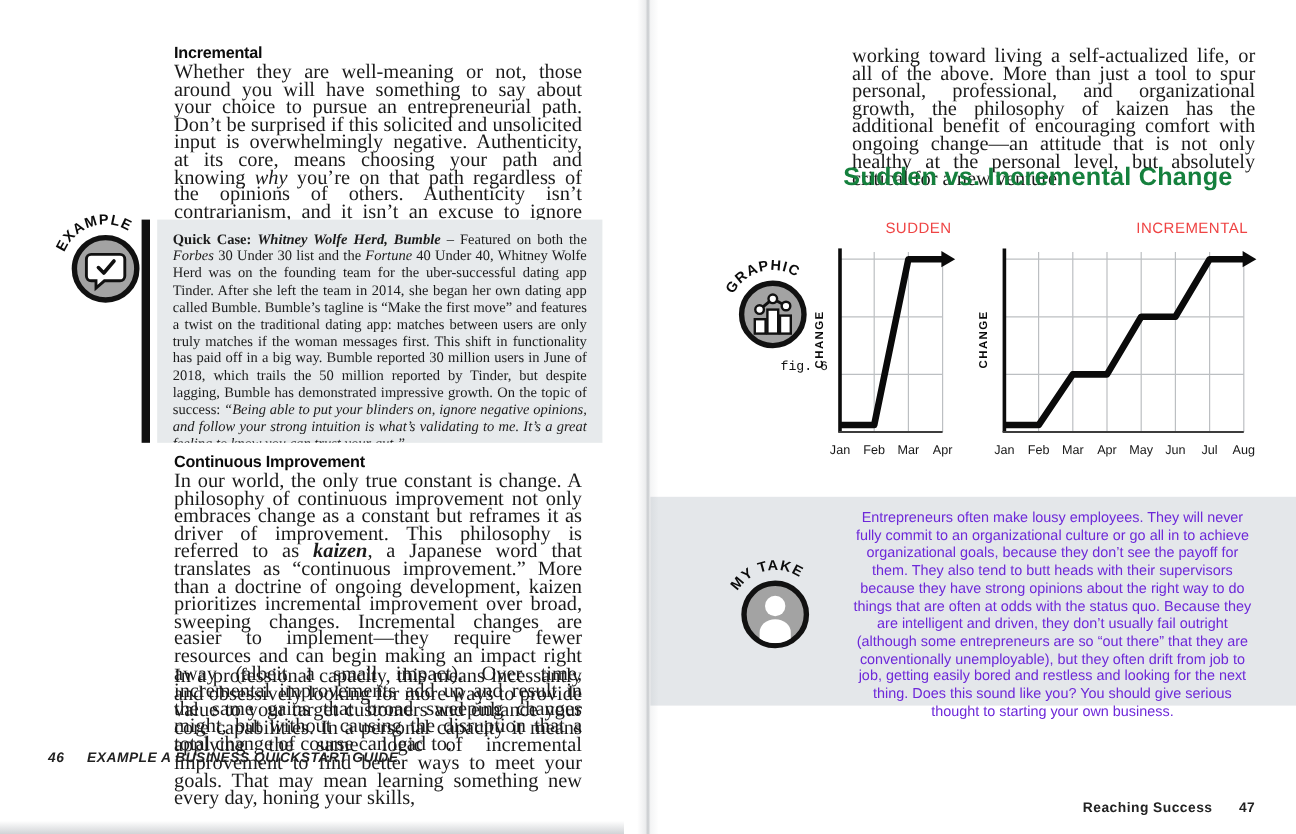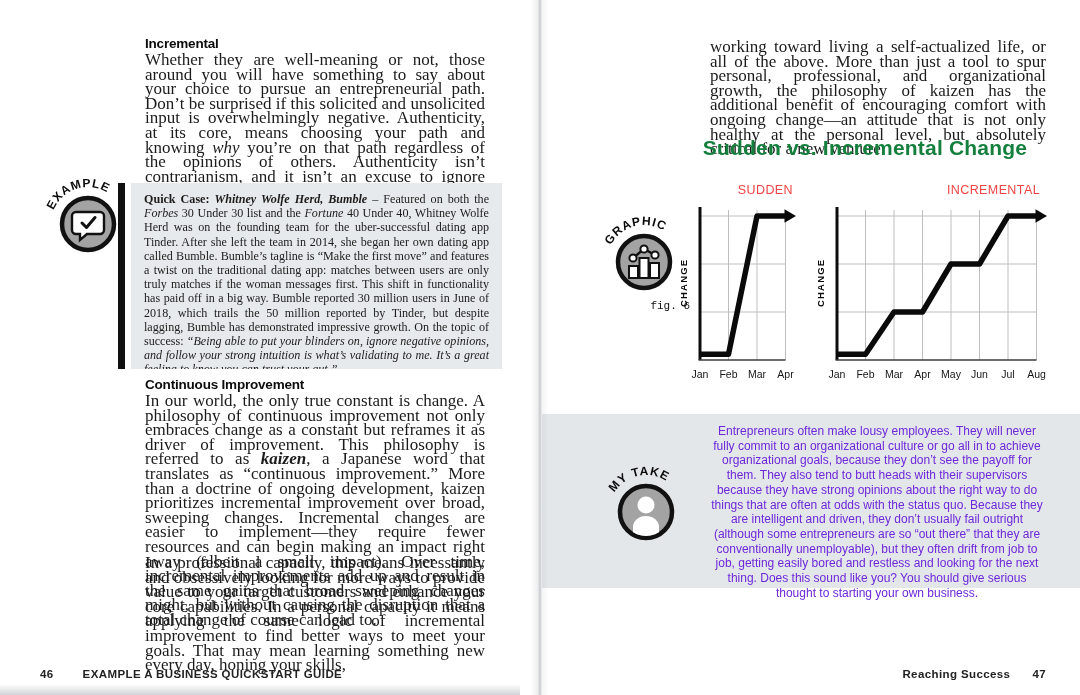--- a/index.html
+++ b/index.html
@@ -71,21 +71,21 @@
       <div class="body-text"><span style="font-weight: bold;">Quick Case: </span><span style="font-weight: bold; font-style: italic;">Whitney Wolfe Herd, Bumble</span><span> – Featured on both the </span><span style="font-style: italic;">Forbes</span><span> 30 Under 30 list and the </span><span style="font-style: italic;">Fortune</span><span> 40 Under 40, Whitney Wolfe Herd was on the founding team for the uber-successful dating app Tinder. After she left the team in 2014, she began her own dating app called Bumble. Bumble’s tagline is “Make the first move” and features a twist on the traditional dating app: matches between users are only truly matches if the woman messages first. This shift in functionality has paid off in a big way. Bumble reported 30 million users in June of 2018, which trails the 50 million reported by Tinder, but despite lagging, Bumble has demonstrated impressive growth. On the topic of success: </span><span style="font-style: italic;">“Being able to put your blinders on, ignore negative opinions, and follow your strong intuition is what’s validating to me. It’s a great feeling to know you can trust your gut.”</span></div>
     </div>
   </div>
 
   <div class="abs heading" style="left:145px; top:377px; width:340px;">Continuous Improvement</div>
 
   <div class="abs body-text" style="left:145px; top:394px; width:340px;"><span>In our world, the only true constant is change. A philosophy of continuous improvement not only embraces change as a constant but reframes it as driver of improvement. This philosophy is referred to as </span><span style="font-weight: bold; font-style: italic;">kaizen</span><span>, a Japanese word that translates as “continuous improvement.” More than a doctrine of ongoing development, kaizen prioritizes incremental improvement over broad, sweeping changes. Incremental changes are easier to implement—they require fewer resources and can begin making an impact right away (albeit a small impact). Over time, incremental improvements add up and result in the same gains that broad sweeping changes might, but without causing the disruption that a total change of course can lead to.</span></div>
 
   <div class="abs body-text" style="left:145px; top:556px; width:340px;"><span>In a professional capacity, this means incessantly and obsessively looking for more ways to provide value to your target customers and enhance your core capabilities. In a personal capacity it means applying the same logic of incremental improvement to find better ways to meet your goals. That may mean learning something new every day, honing your skills,</span></div>
 
-  <div class="abs footer" style="left:40px; top:668px; gap:29px;">
+  <div class="abs footer" style="left:40px; top:626px; gap:19px;font-style:italic;">
     <span>46</span>
     <span>EXAMPLE A BUSINESS QUICKSTART GUIDE</span>
   </div>
 
   <div class="abs body-text" style="left:710px; top:40px; width:336px;"><span>working toward living a self-actualized life, or all of the above. More than just a tool to spur personal, professional, and organizational growth, the philosophy of kaizen has the additional benefit of encouraging comfort with ongoing change—an attitude that is not only healthy at the personal level, but absolutely critical for a new venture.</span></div>
 
   <div class="abs fig-title" style="left:650px; top:136px; width:430px;">Sudden vs. Incremental Change</div>
 
   <div class="abs" style="left:598px; top:206px; width:92px;">
     <svg width="92" height="90" viewBox="0 0 92 90">

